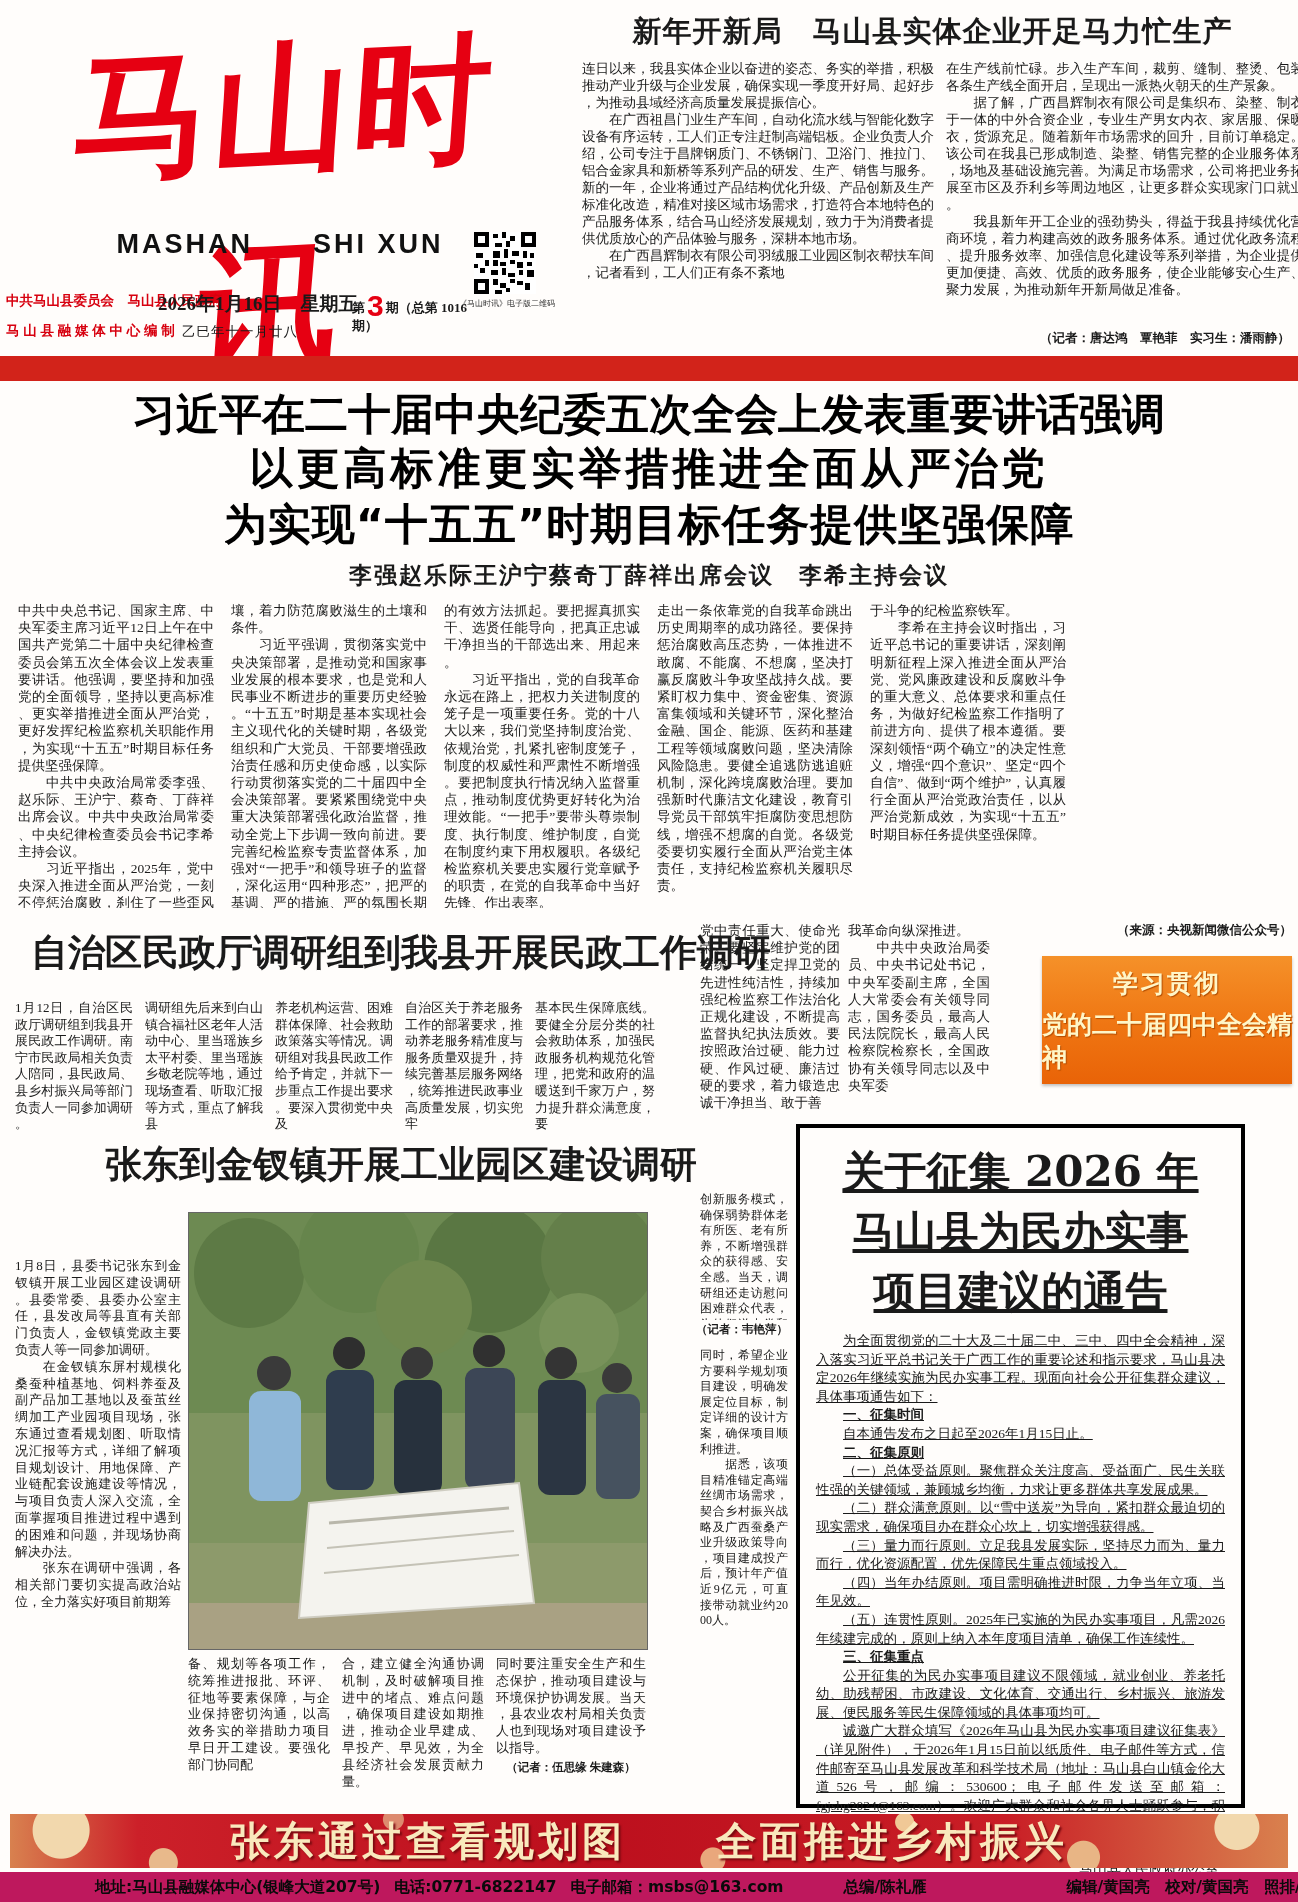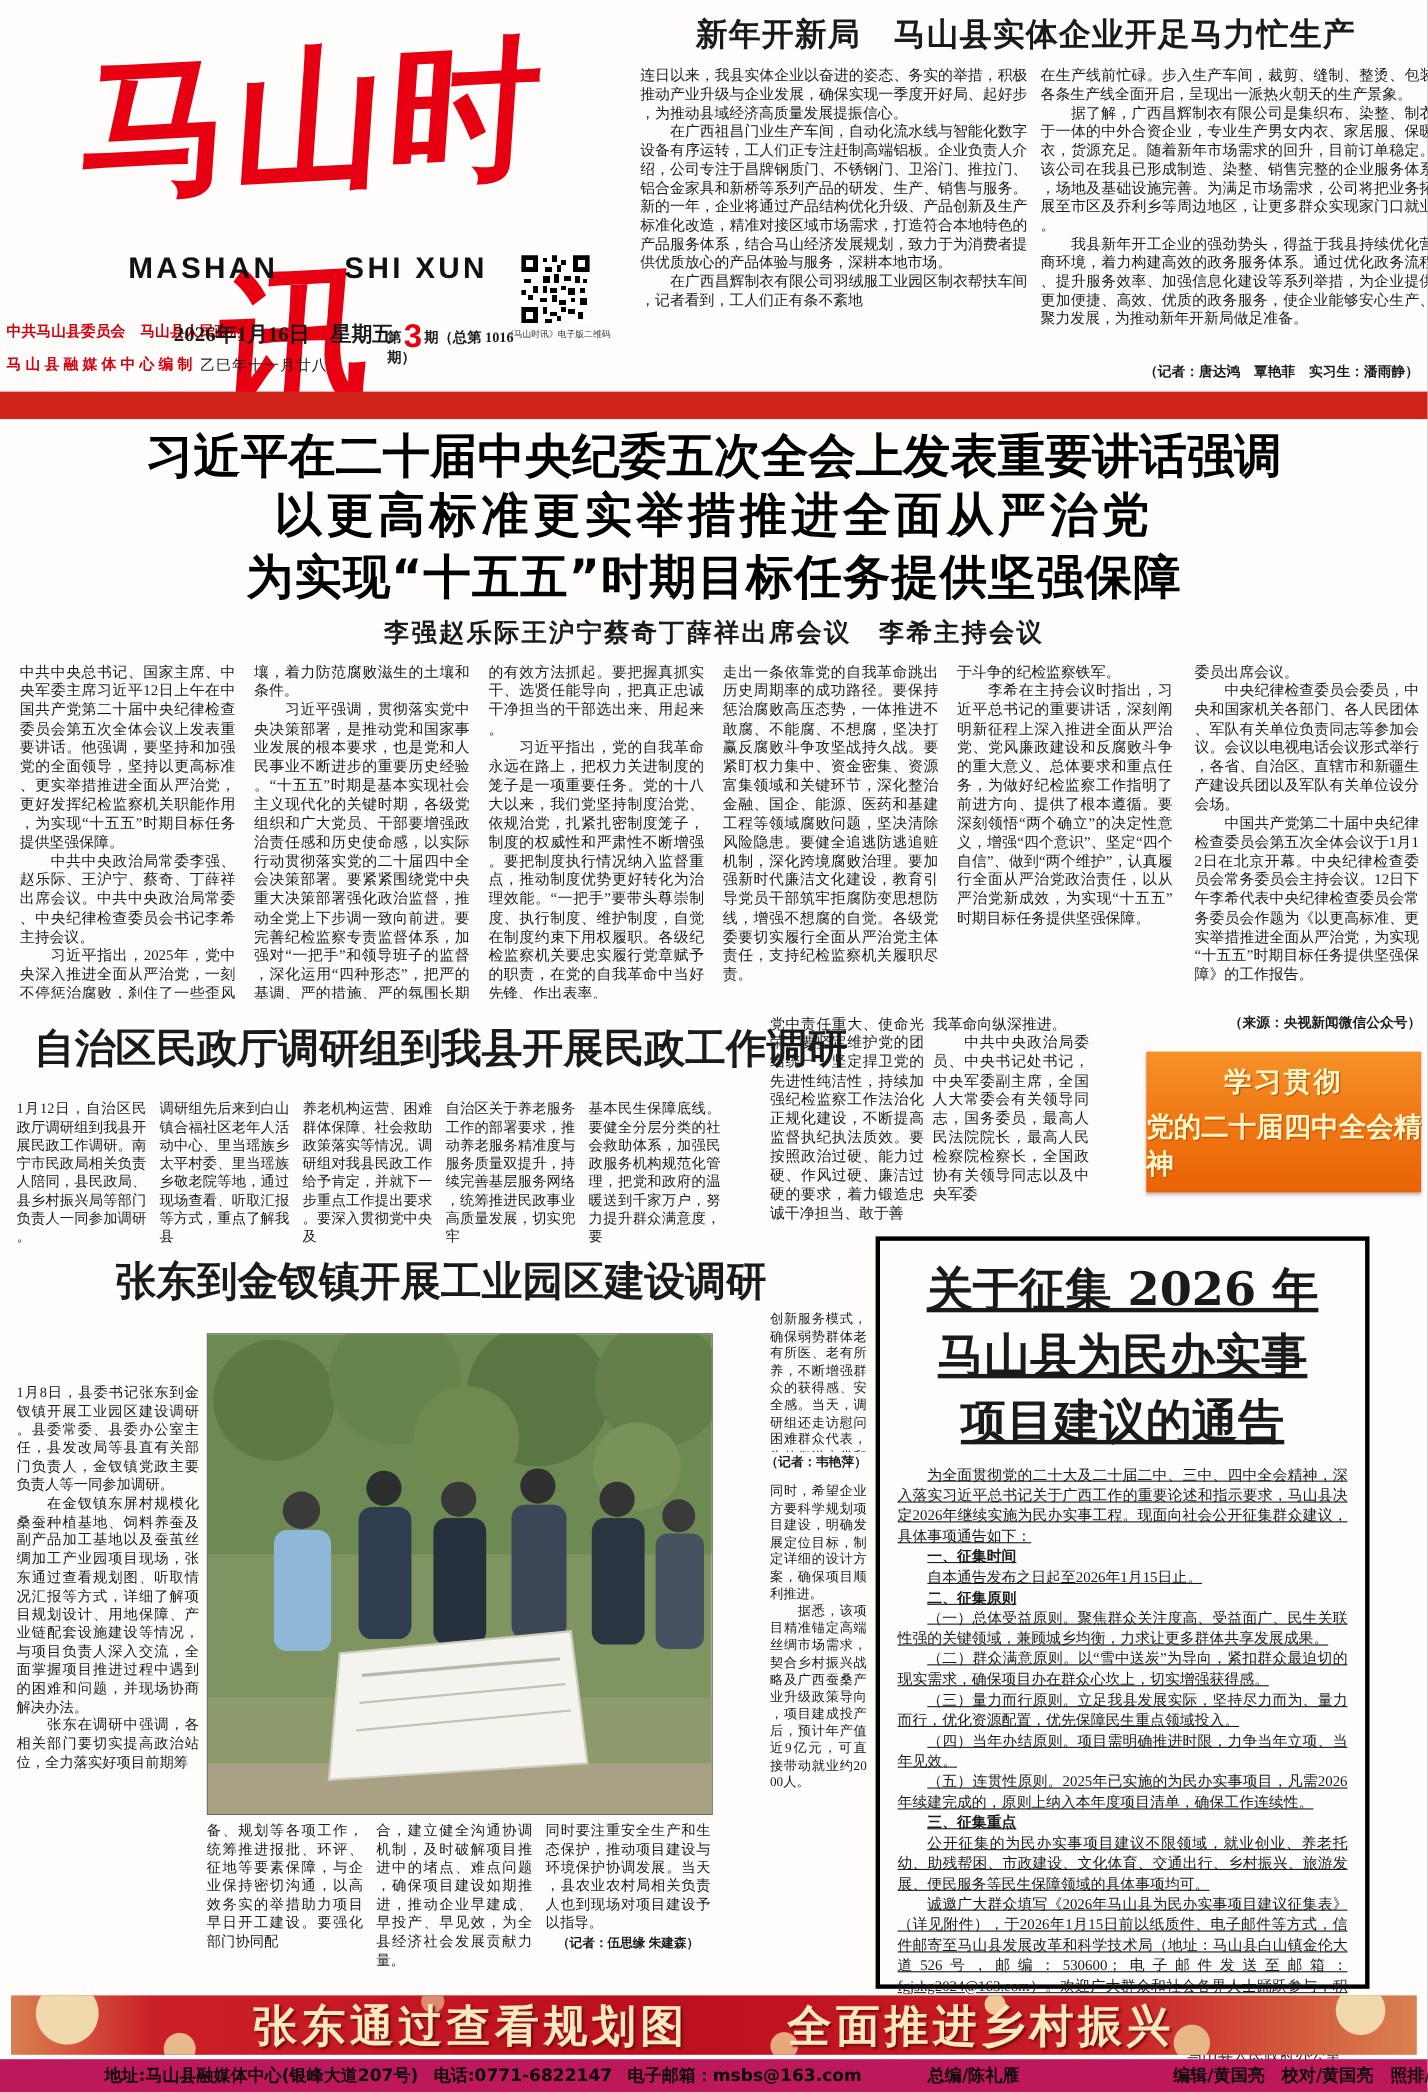--- a/index.html
+++ b/index.html
@@ -177,23 +177,20 @@
   <div class="abs jtext m-col" id="m-c1">中共中央总书记、国家主席、中央军委主席习近平12日上午在中国共产党第二十届中央纪律检查委员会第五次全体会议上发表重要讲话。他强调，要坚持和加强党的全面领导，坚持以更高标准、更实举措推进全面从严治党，更好发挥纪检监察机关职能作用，为实现“十五五”时期目标任务提供坚强保障。
 　　中共中央政治局常委李强、赵乐际、王沪宁、蔡奇、丁薛祥出席会议。中共中央政治局常委、中央纪律检查委员会书记李希主持会议。
 　　习近平指出，2025年，党中央深入推进全面从严治党，一刻不停惩治腐败，刹住了一些歪风邪气，纠治了一批顽瘴痼疾。</div>
   <div class="abs jtext m-col" id="m-c2">壤，着力防范腐败滋生的土壤和条件。
 　　习近平强调，贯彻落实党中央决策部署，是推动党和国家事业发展的根本要求，也是党和人民事业不断进步的重要历史经验。“十五五”时期是基本实现社会主义现代化的关键时期，各级党组织和广大党员、干部要增强政治责任感和历史使命感，以实际行动贯彻落实党的二十届四中全会决策部署。要紧紧围绕党中央重大决策部署强化政治监督，推动全党上下步调一致向前进。要完善纪检监察专责监督体系，加强对“一把手”和领导班子的监督，深化运用“四种形态”，把严的基调、严的措施、严的氛围长期坚持下去。</div>
   <div class="abs jtext m-col" id="m-c3">的有效方法抓起。要把握真抓实干、选贤任能导向，把真正忠诚干净担当的干部选出来、用起来。
 　　习近平指出，党的自我革命永远在路上，把权力关进制度的笼子是一项重要任务。党的十八大以来，我们党坚持制度治党、依规治党，扎紧扎密制度笼子，制度的权威性和严肃性不断增强。要把制度执行情况纳入监督重点，推动制度优势更好转化为治理效能。“一把手”要带头尊崇制度、执行制度、维护制度，自觉在制度约束下用权履职。各级纪检监察机关要忠实履行党章赋予的职责，在党的自我革命中当好先锋、作出表率。</div>
   <div class="abs jtext m-col" id="m-c4">走出一条依靠党的自我革命跳出历史周期率的成功路径。要保持惩治腐败高压态势，一体推进不敢腐、不能腐、不想腐，坚决打赢反腐败斗争攻坚战持久战。要紧盯权力集中、资金密集、资源富集领域和关键环节，深化整治金融、国企、能源、医药和基建工程等领域腐败问题，坚决清除风险隐患。要健全追逃防逃追赃机制，深化跨境腐败治理。要加强新时代廉洁文化建设，教育引导党员干部筑牢拒腐防变思想防线，增强不想腐的自觉。各级党委要切实履行全面从严治党主体责任，支持纪检监察机关履职尽责。</div>
   <div class="abs jtext m-col" id="m-c5">于斗争的纪检监察铁军。
 　　李希在主持会议时指出，习近平总书记的重要讲话，深刻阐明新征程上深入推进全面从严治党、党风廉政建设和反腐败斗争的重大意义、总体要求和重点任务，为做好纪检监察工作指明了前进方向、提供了根本遵循。要深刻领悟“两个确立”的决定性意义，增强“四个意识”、坚定“四个自信”、做到“两个维护”，认真履行全面从严治党政治责任，以从严治党新成效，为实现“十五五”时期目标任务提供坚强保障。</div>
-  <div class="abs jtext m-col" id="m-c6">委员出席会议。
-　　中央纪律检查委员会委员，中央和国家机关各部门、各人民团体、军队有关单位负责同志等参加会议。会议以电视电话会议形式举行，各省、自治区、直辖市和新疆生产建设兵团以及军队有关单位设分会场。
-　　中国共产党第二十届中央纪律检查委员会第五次全体会议于1月12日在北京开幕。中央纪律检查委员会常务委员会主持会议。12日下午李希代表中央纪律检查委员会常务委员会作题为《以更高标准、更实举措推进全面从严治党，为实现“十五五”时期目标任务提供坚强保障》的工作报告。</div>
   <div class="abs jtext m-tail" id="m-t1">党中责任重大、使命光荣。要坚定维护党的团结统一，坚定捍卫党的先进性纯洁性，持续加强纪检监察工作法治化正规化建设，不断提高监督执纪执法质效。要按照政治过硬、能力过硬、作风过硬、廉洁过硬的要求，着力锻造忠诚干净担当、敢于善</div>
   <div class="abs jtext m-tail" id="m-t2">我革命向纵深推进。
 　　中共中央政治局委员、中央书记处书记，中央军委副主席，全国人大常委会有关领导同志，国务委员，最高人民法院院长，最高人民检察院检察长，全国政协有关领导同志以及中央军委</div>
   <div class="abs" id="m-source">（来源：央视新闻微信公众号）</div>
   <div class="abs" id="study-box">
     <div class="l1">学习贯彻</div>
     <div class="l2">党的二十届四中全会精神</div>
   </div>
 
   <div class="abs" id="civil-headline">自治区民政厅调研组到我县开展民政工作调研</div>

